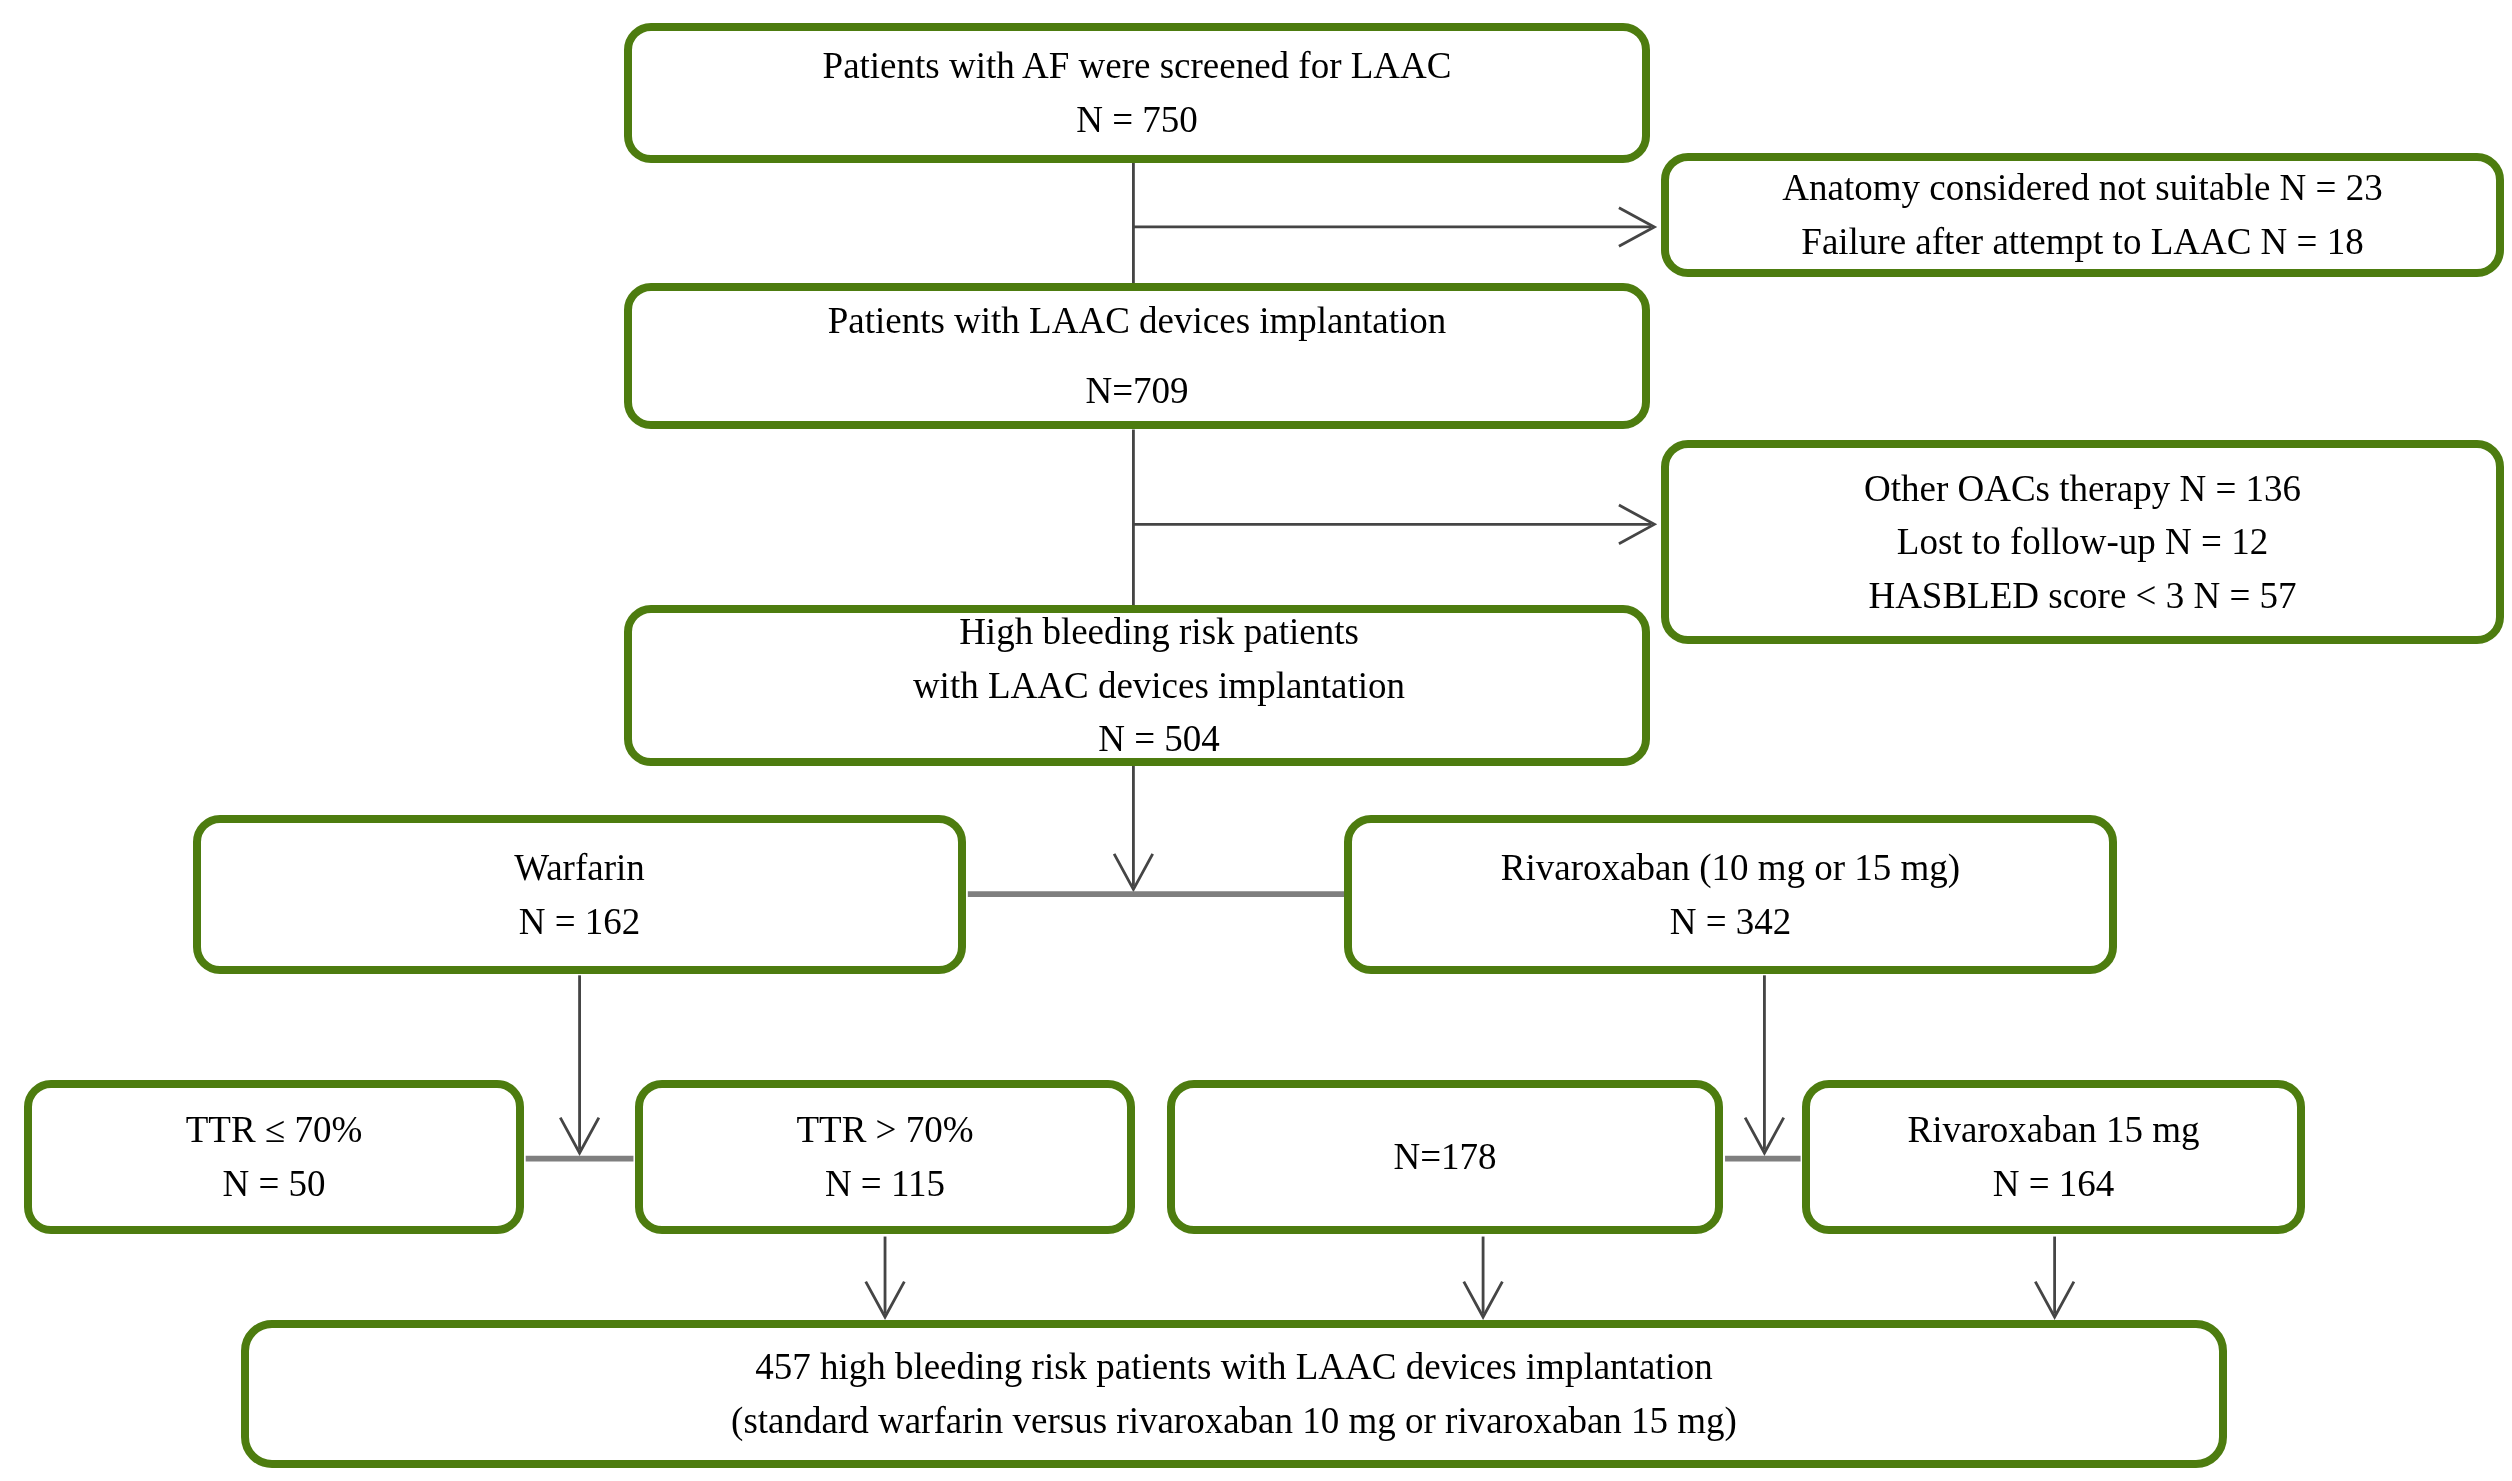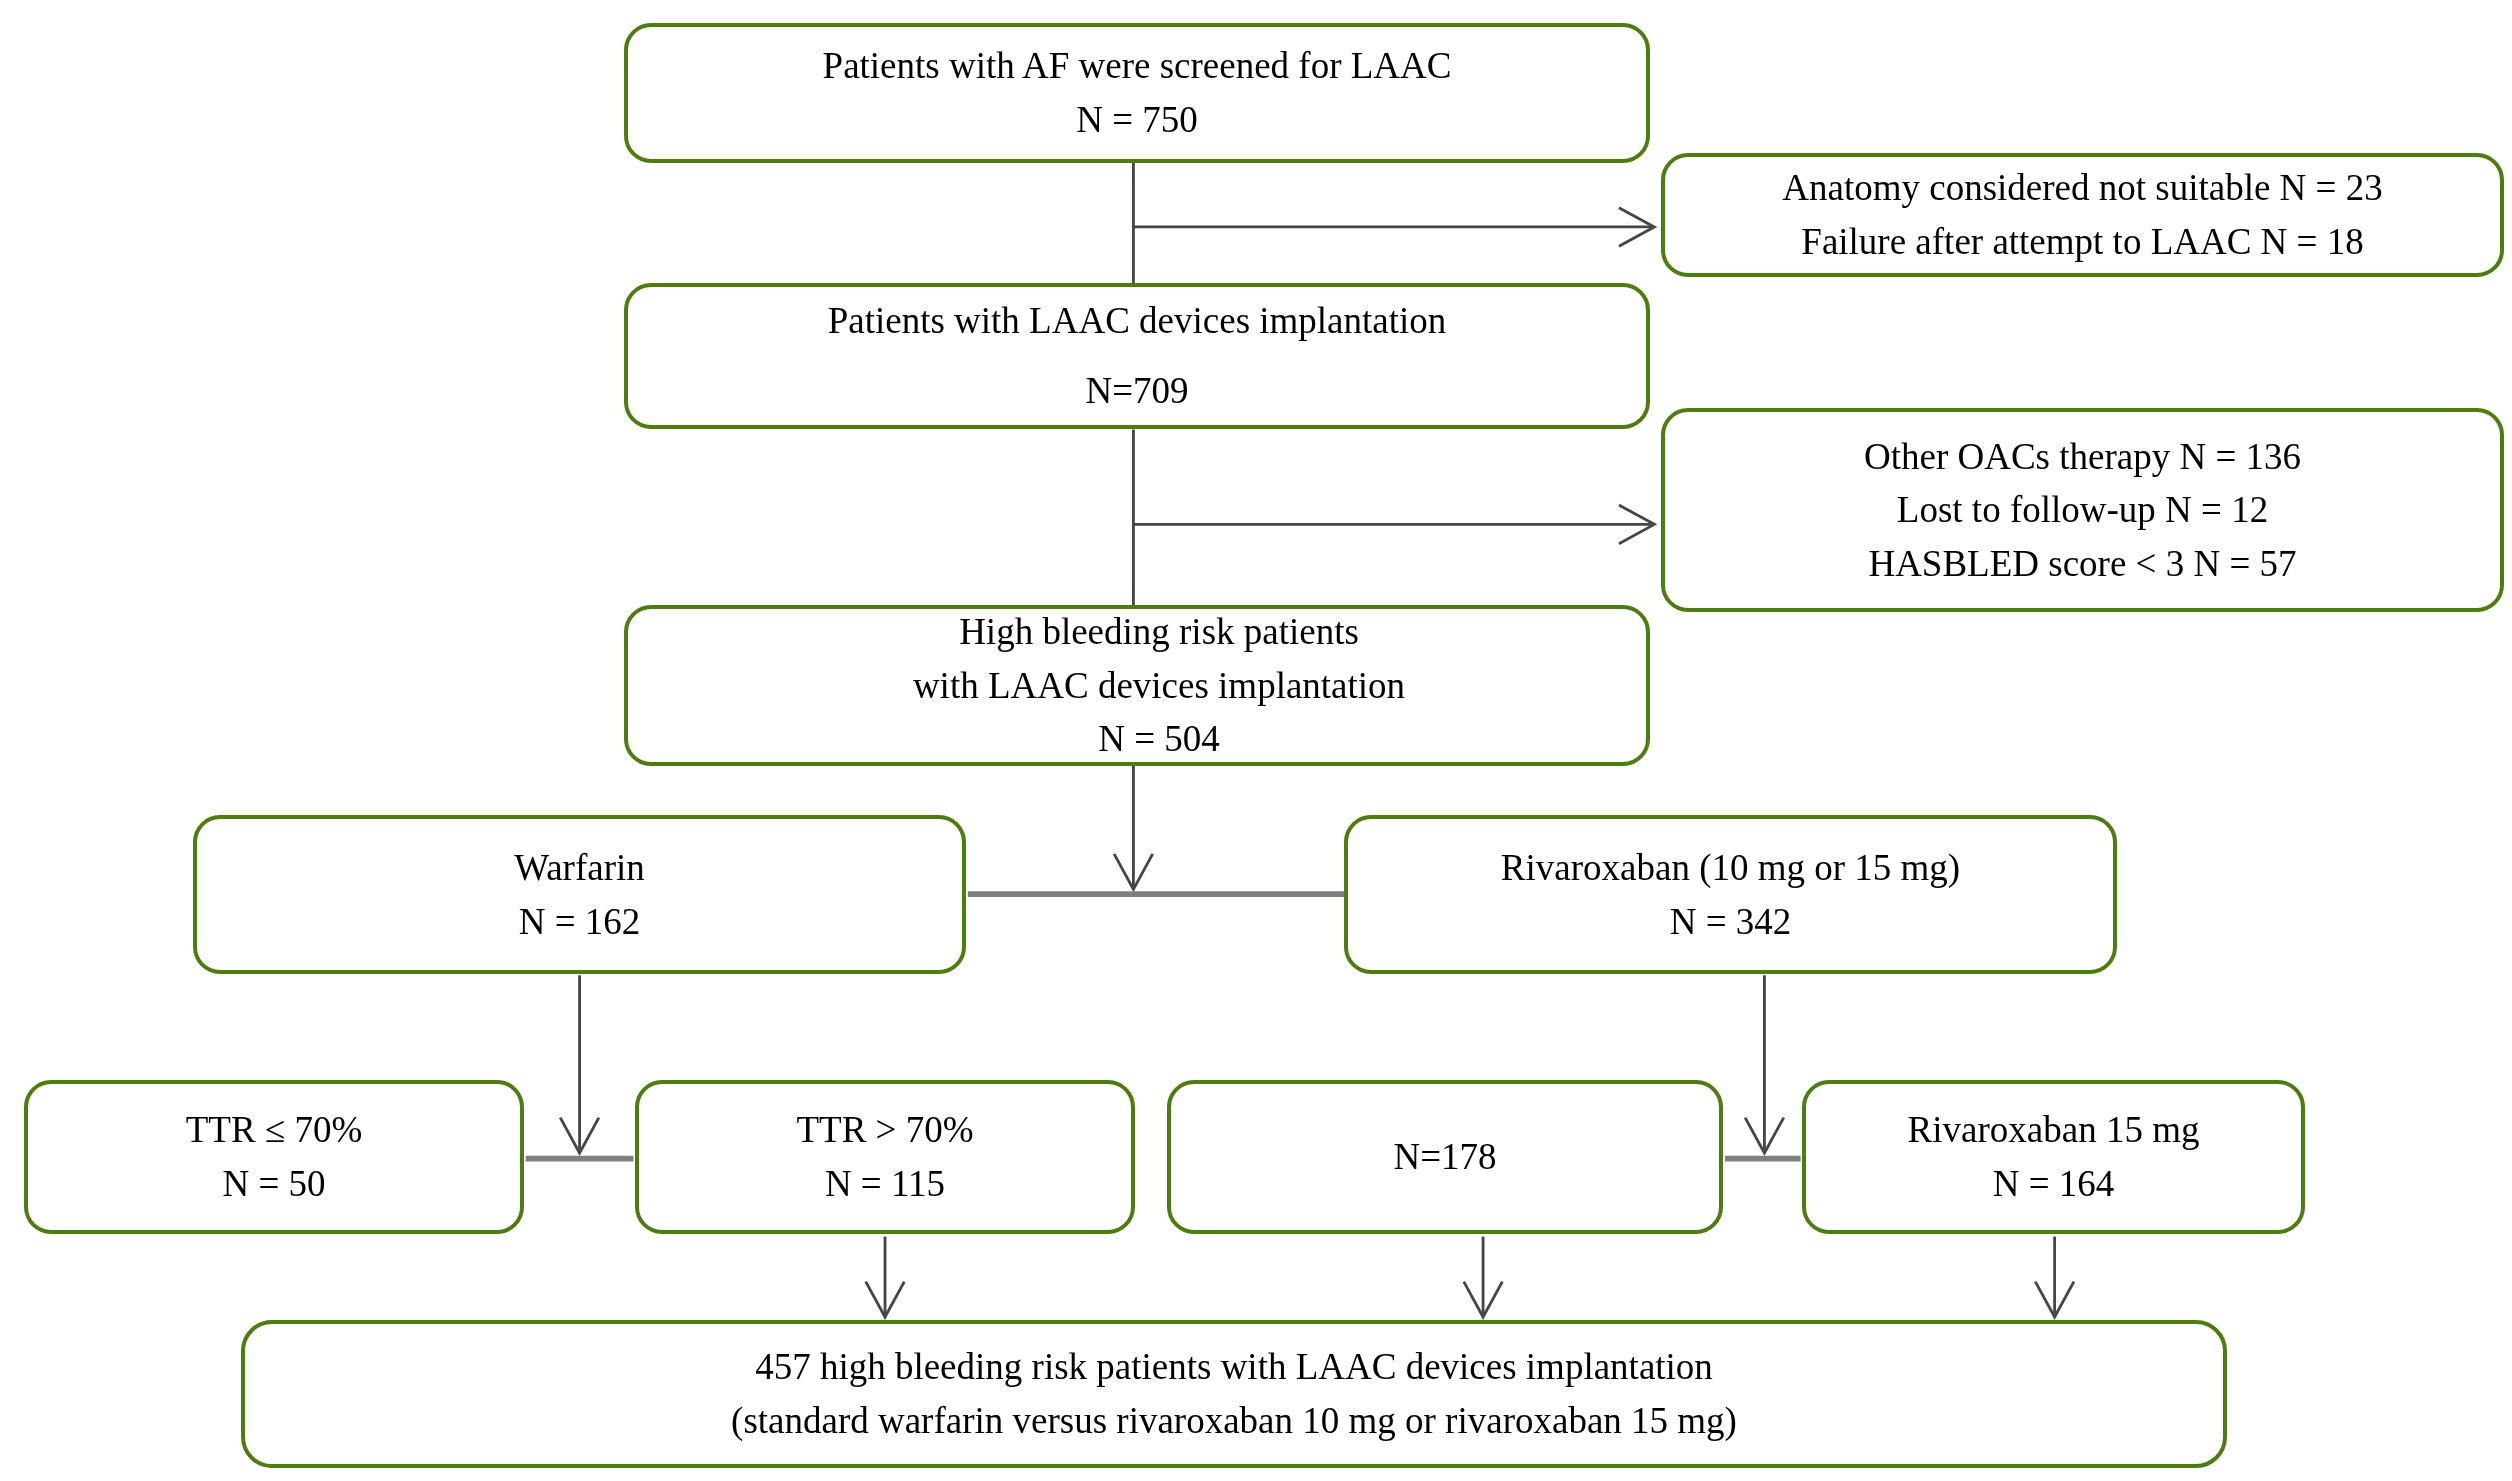--- a/index.html
+++ b/index.html
@@ -11,21 +11,21 @@
     position: relative;
     width: 2512px;
     height: 1482px;
     background: #ffffff;
     font-family: "Liberation Serif", "DejaVu Serif", serif;
     color: #000000;
   }
   .box {
     position: absolute;
     box-sizing: border-box;
-    border: 4px solid #4d7c0f;
+    border: 8px solid #4d7c0f;
     border-radius: 27px;
     background: #ffffff;
     display: flex;
     flex-direction: column;
     justify-content: center;
     align-items: center;
     text-align: center;
     font-size: 37px;
     line-height: 1.45;
     z-index: 2;
@@ -89,21 +89,21 @@
   <div class="box" style="left:1661px; top:153px; width:843px; height:124px;">
     <span class="line">Anatomy considered not suitable N = 23</span>
     <span class="line">Failure after attempt to LAAC N = 18</span>
   </div>
 
   <div class="box" style="left:624px; top:283px; width:1026px; height:146px;gap:16px;">
     <span class="line">Patients with LAAC devices implantation</span>
     <span class="line">N=709</span>
   </div>
 
-  <div class="box" style="left:1661px; top:408px; width:843px; height:204px;">
+  <div class="box" style="left:1661px; top:440px; width:843px; height:204px;">
     <span class="line">Other OACs therapy N = 136</span>
     <span class="line">Lost to follow-up N = 12</span>
     <span class="line">HASBLED score &lt; 3 N = 57</span>
   </div>
 
   <div class="box" style="left:624px; top:605px; width:1026px; height:161px;padding-left:44px;">
     <span class="line">High bleeding risk patients</span>
     <span class="line">with LAAC devices implantation</span>
     <span class="line">N = 504</span>
   </div>

